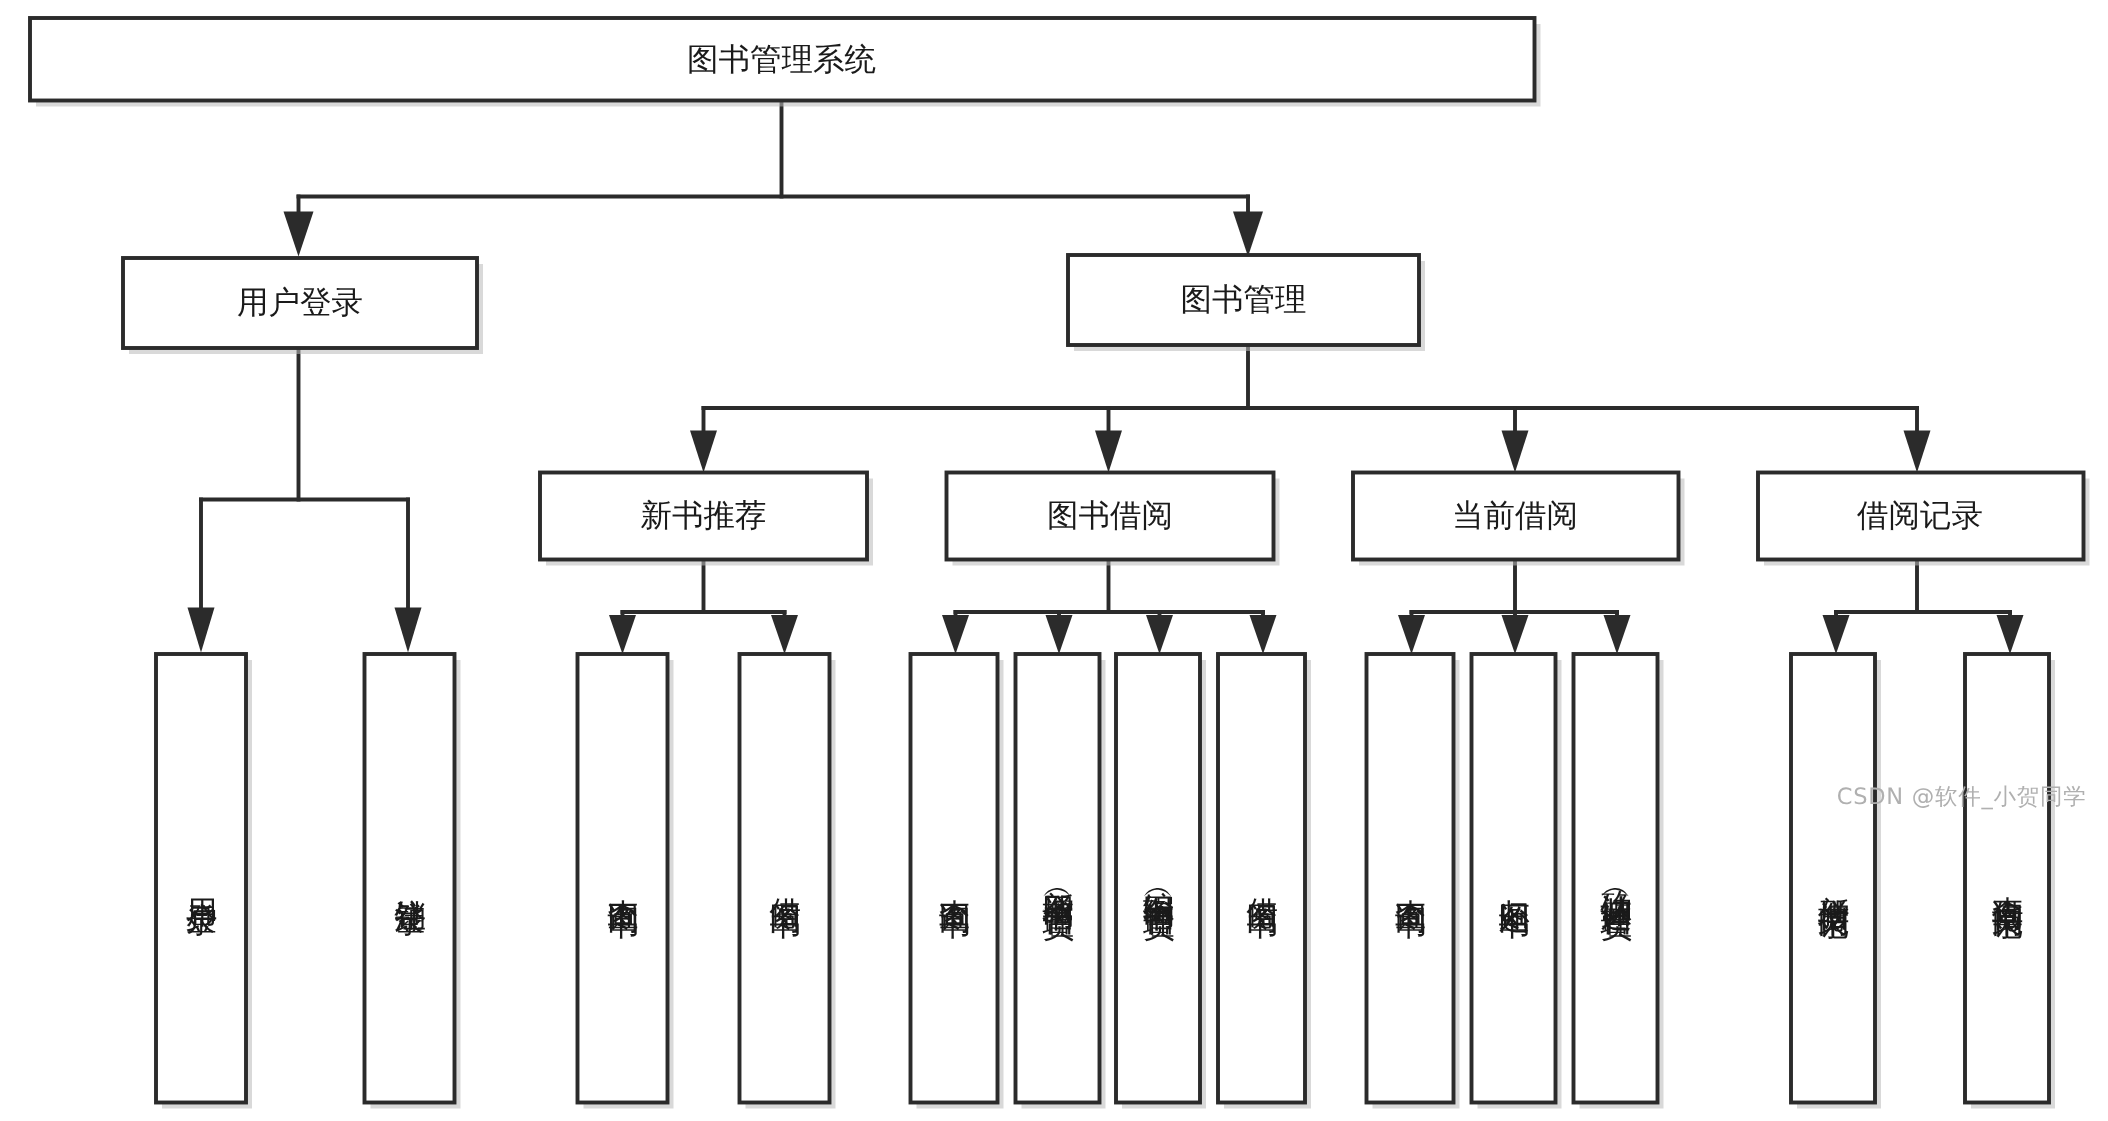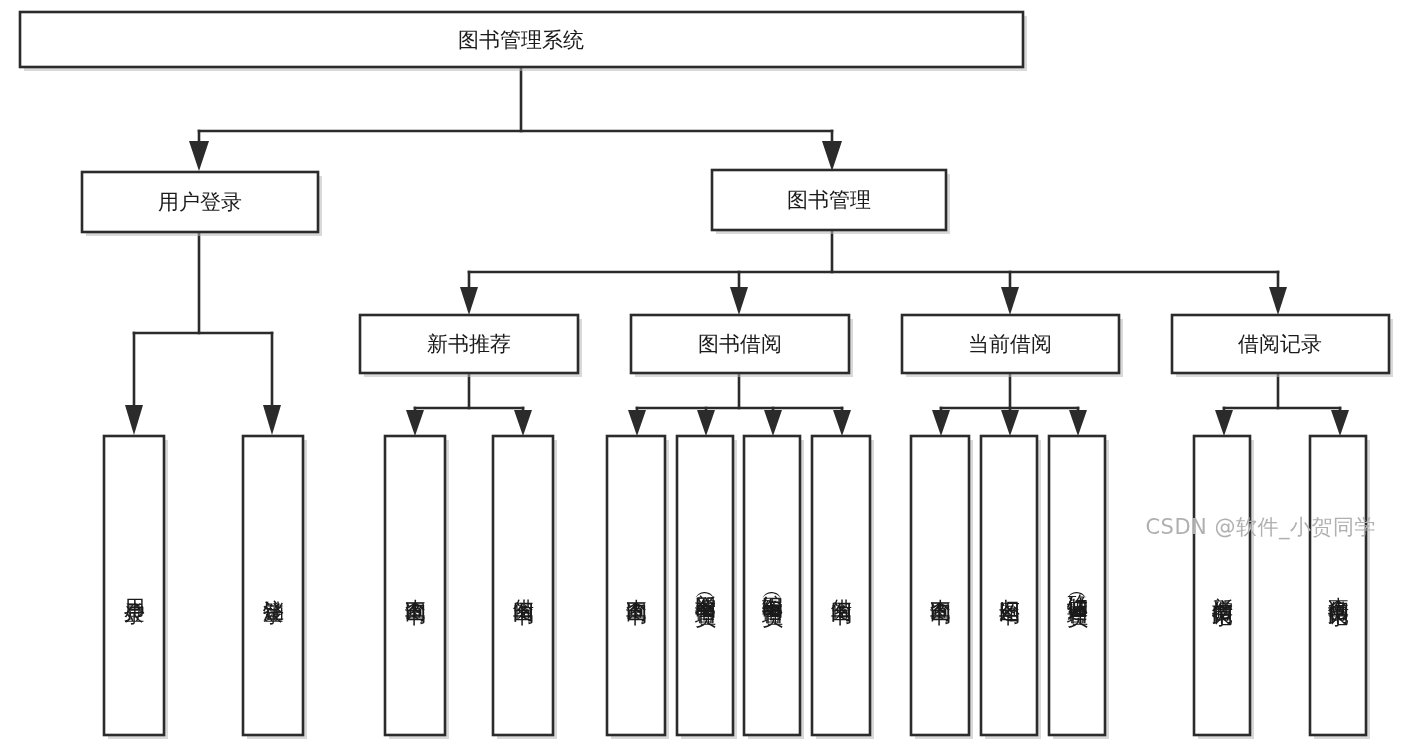--- a/index.html
+++ b/index.html
@@ -62,24 +62,24 @@
     letter-spacing: 2px;
     color: #1a1a1a;
     display: flex;
     align-items: center;
     justify-content: center;
     white-space: nowrap;
     pointer-events: none;
   }
   .watermark {
     position: absolute;
-    right: 29px;
+    right: 14px;
     bottom: 6px;
     font-family: "DejaVu Sans", "Liberation Sans", sans-serif;
-    font-size: 21px;
+    font-size: 15px;
     color: #b0b0b0;
     letter-spacing: 0.5px;
     white-space: nowrap;
   }
 </style>
 </head>
 <body>
 
 <div id="diagram-root">
 

